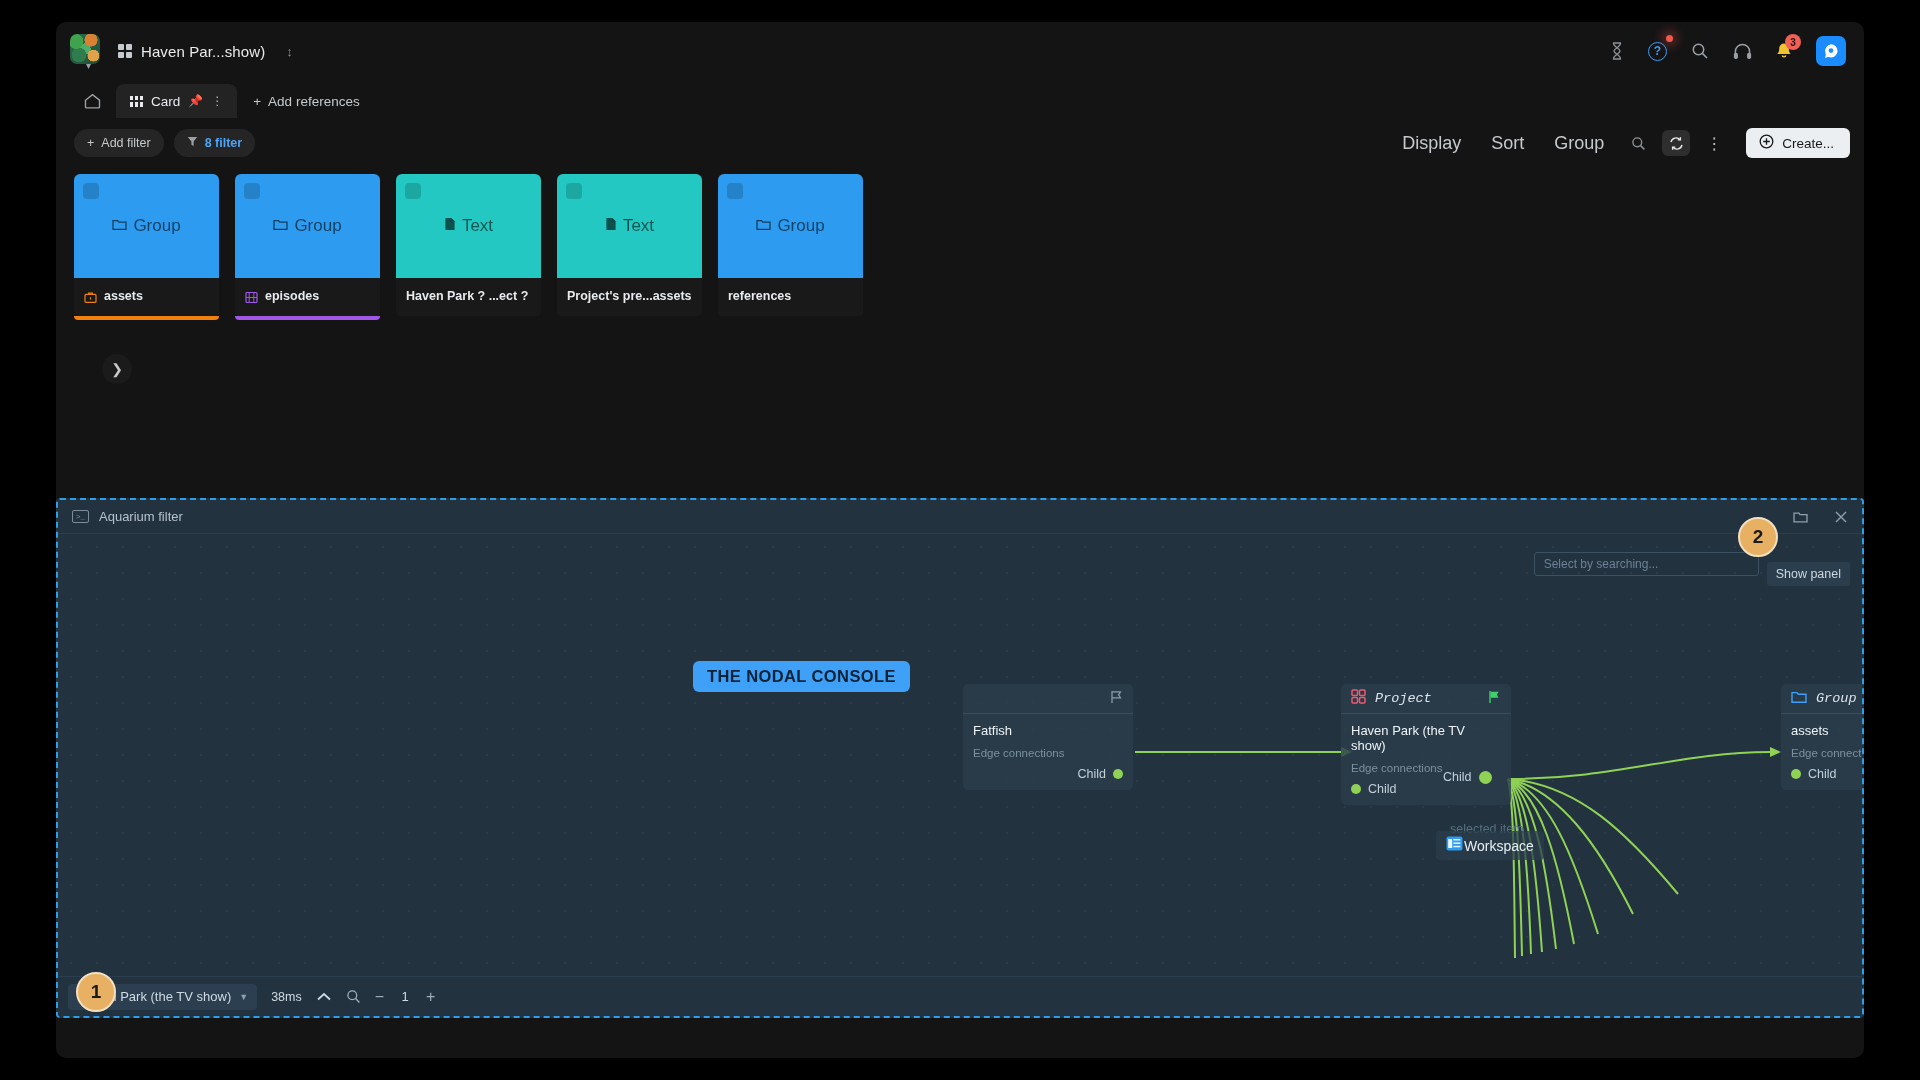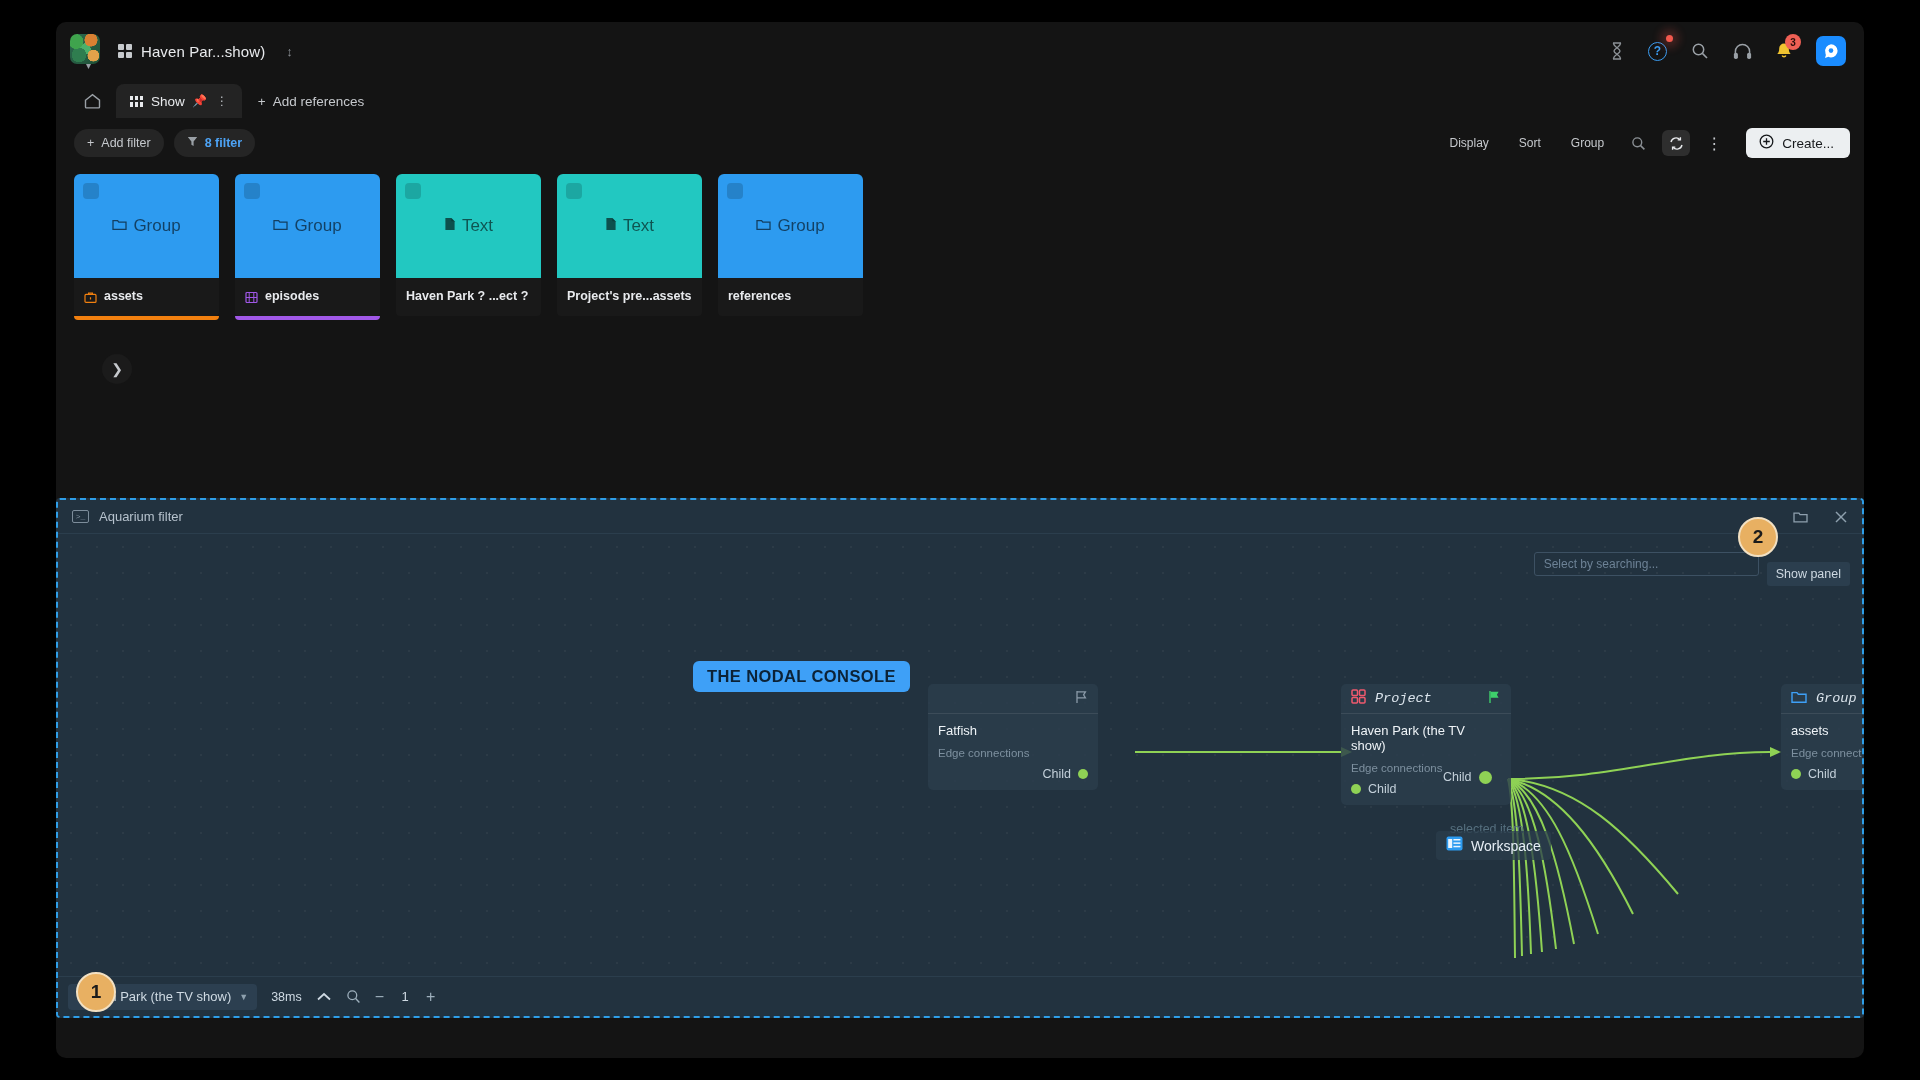--- a/index.html
+++ b/index.html
@@ -103,21 +103,21 @@
     height: 50px; display: flex; align-items: center;
     padding: 0 14px 0 18px; gap: 10px;
   }
   .pill {
     height: 28px; display: flex; align-items: center; gap: 7px;
     padding: 0 13px; border-radius: 14px; background: #252525;
     font-size: 12.5px; color: #c6c9cd; cursor: pointer;
   }
   .pill.filtered { color: #4da3f5; font-weight: bold; }
   .ab-spacer { flex: 1; }
-  .ab-link { color: #c6c9cd; font-size: 12px; padding: 0 10px; cursor: pointer; }
+  .ab-link { color: #c6c9cd; font-size: 18px; padding: 0 10px; cursor: pointer; }
   .sq-btn {
     width: 28px; height: 26px; border-radius: 6px;
     display: flex; align-items: center; justify-content: center;
     color: #c6c9cd; cursor: pointer;
   }
   .sq-btn.active { background: #2e2e2e; }
   .create-btn {
     height: 30px; display: flex; align-items: center; gap: 8px;
     padding: 0 16px 0 13px; border-radius: 6px;
     background: #eceff1; color: #17191c; font-size: 13.5px;
@@ -229,21 +229,21 @@
 
   .nodal-badge {
     position: absolute; left: 635px; top: 127px;
     background: #3ea0f7; color: #0c2236;
     font-size: 16.5px; font-weight: bold; letter-spacing: .4px;
     padding: 6px 14px; border-radius: 6px; z-index: 5;
   }
 
   .ws-node {
     position: absolute; left: 1378px; top: 297px;
-    display: flex; align-items: center; gap: 8px;
+    display: flex; align-items: center; gap: 1px;
     background: rgba(43,61,76,.75); padding: 5px 10px; border-radius: 4px;
   }
   .ws-node .lbl { color: #e6eef5; font-size: 14px; }
   .sel-hint {
     position: absolute; left: 1392px; top: 288px;
     color: #56707f; font-size: 12.5px;
   }
 
   
   .console-foot {
@@ -348,21 +348,21 @@
     </div>
     <div class="tab">
       <span class="tab-grid">
           <i></i>
           <i></i>
           <i></i>
           <i></i>
           <i></i>
           <i></i>
         </span>
-      <span class="tab-label">Show</span>
+      <span class="tab-label">Card</span>
       <span class="tab-ico">📌</span>
       <span class="tab-ico">⋮</span>
     </div>
     <div class="add-ws">
       <span>+</span>
       <span>Add references</span>
     </div>
   </div>
 
   <div class="actionbar">
@@ -557,21 +557,21 @@
         <path d="M1450 245 C1482 260 1500 325 1516 410" stroke="#8fd255" stroke-width="2" fill="none"></path>
         <path d="M1450 245 C1476 262 1488 330 1498 415" stroke="#8fd255" stroke-width="2" fill="none"></path>
         <path d="M1450 245 C1470 264 1478 332 1484 418" stroke="#8fd255" stroke-width="2" fill="none"></path>
         <path d="M1450 245 C1465 266 1470 334 1473 420" stroke="#8fd255" stroke-width="2" fill="none"></path>
         <path d="M1450 245 C1460 268 1462 336 1464 422" stroke="#8fd255" stroke-width="2" fill="none"></path>
         <path d="M1450 245 C1456 270 1456 338 1457 424" stroke="#8fd255" stroke-width="2" fill="none"></path>
       </svg>
 
       <div class="nodal-badge">THE NODAL CONSOLE</div>
 
-      <div class="node" style="left:870px; top:150px;">
+      <div class="node" style="left:905px; top:150px;">
         <div class="node-head">
           <span class="node-kind" style="visibility:hidden">Fatfish</span>
           <span class="node-flag">
             <svg width="13" height="14" viewBox="0 0 13 14">
                 <path d="M2 1v12M2 1.8h8.4l-1.8 3 1.8 3H2" stroke="#8a9aa8" stroke-width="1.3" fill="none"></path>
               </svg>
           </span>
         </div>
         <div class="node-body">
           <div class="node-name">Fatfish</div>

